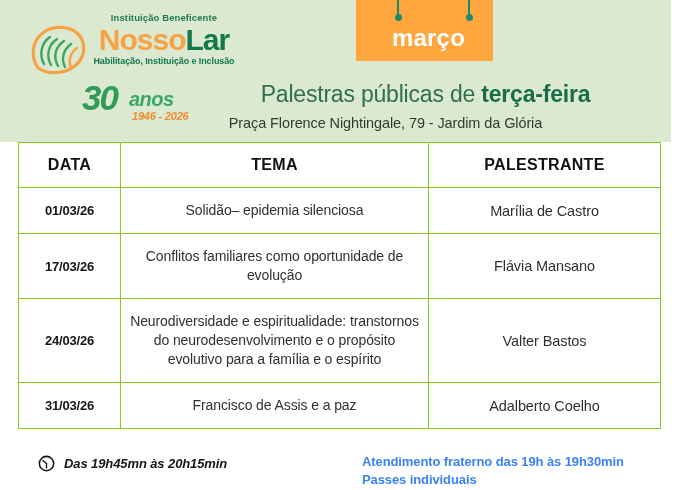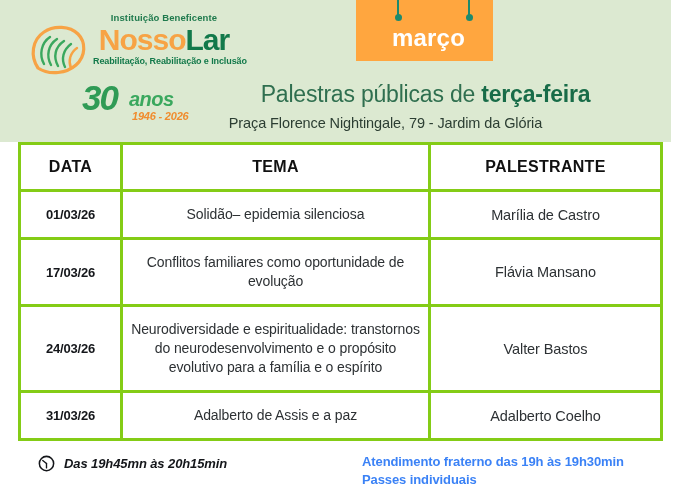--- a/index.html
+++ b/index.html
@@ -200,21 +200,21 @@
   
   .schedule-table {
     position: absolute;
     left: 18px;
     top: 142px;
     width: 642px;
     border-collapse: collapse;
     table-layout: fixed;
   }
   .schedule-table td, .schedule-table th {
-    border: 3px solid #84cc16;
+    border: 1px solid #84cc16;
     background: #ffffff;
     text-align: center;
     vertical-align: middle;
     padding: 13px 6px;
     box-sizing: border-box;
   }
   .schedule-table th {
     font-size: 16px;
     font-weight: bold;
     color: #111111;
@@ -304,21 +304,21 @@
         <path d="M8 44 C0 32 2 16 14 8 C24 1 40 2 48 10 C56 18 56 32 46 41 C37 49 20 52 8 44 Z" fill="none" stroke="#f7a345" stroke-width="3.2"></path>
         <path d="M14 40 C9 31 11 19 20 13" fill="none" stroke="#3aa85e" stroke-width="2.4" stroke-linecap="round"></path>
         <path d="M21 41 C16 32 18 21 27 15" fill="none" stroke="#3aa85e" stroke-width="2.4" stroke-linecap="round"></path>
         <path d="M28 42 C23 33 25 23 34 17" fill="none" stroke="#3aa85e" stroke-width="2.4" stroke-linecap="round"></path>
         <path d="M35 43 C31 35 33 26 41 20" fill="none" stroke="#3aa85e" stroke-width="2.4" stroke-linecap="round"></path>
         <path d="M41 44 C38 37 40 29 47 24" fill="none" stroke="#f7a345" stroke-width="2.4" stroke-linecap="round"></path>
       </svg>
       <div class="logo-text-col">
         <div class="logo-inst">Instituição Beneficente</div>
         <div class="logo-wordmark"><span class="nosso">Nosso</span><span class="lar">Lar</span></div>
-        <div class="logo-tag">Reabilitação, Reabilitação e Inclusão</div>
+        <div class="logo-tag">Habilitação, Instituição e Inclusão</div>
       </div>
     </div>
     <div class="anniversary">
       <div class="anniv-num">30</div>
       <div class="anniv-anos">anos</div>
       <div class="anniv-years">1946 - 2026</div>
     </div>
   </div>
 
   <div class="month-banner">
@@ -349,21 +349,21 @@
         <td class="cell-theme">Conflitos familiares como oportunidade de evolução</td>
         <td class="cell-speaker">Flávia Mansano</td>
       </tr>
       <tr class="row-h4">
         <td class="cell-date">24/03/26</td>
         <td class="cell-theme">Neurodiversidade e espiritualidade: transtornos do neurodesenvolvimento e o propósito evolutivo para a família e o espírito</td>
         <td class="cell-speaker">Valter Bastos</td>
       </tr>
       <tr class="row-h5">
         <td class="cell-date">31/03/26</td>
-        <td class="cell-theme">Adalberto de Assis e a paz</td>
+        <td class="cell-theme">Francisco de Assis e a paz</td>
         <td class="cell-speaker">Adalberto Coelho</td>
       </tr>
     </tbody>
   </table>
 
   <div class="footer">
     <div class="footer-left">
       <svg class="clock-icon" viewBox="0 0 20 20" aria-hidden="true">
         <circle cx="10" cy="10" r="8.4" fill="none" stroke="#14161a" stroke-width="1.8"></circle>
         <path d="M10 10 L5.6 6.4" stroke="#14161a" stroke-width="1.6" stroke-linecap="round"></path>

